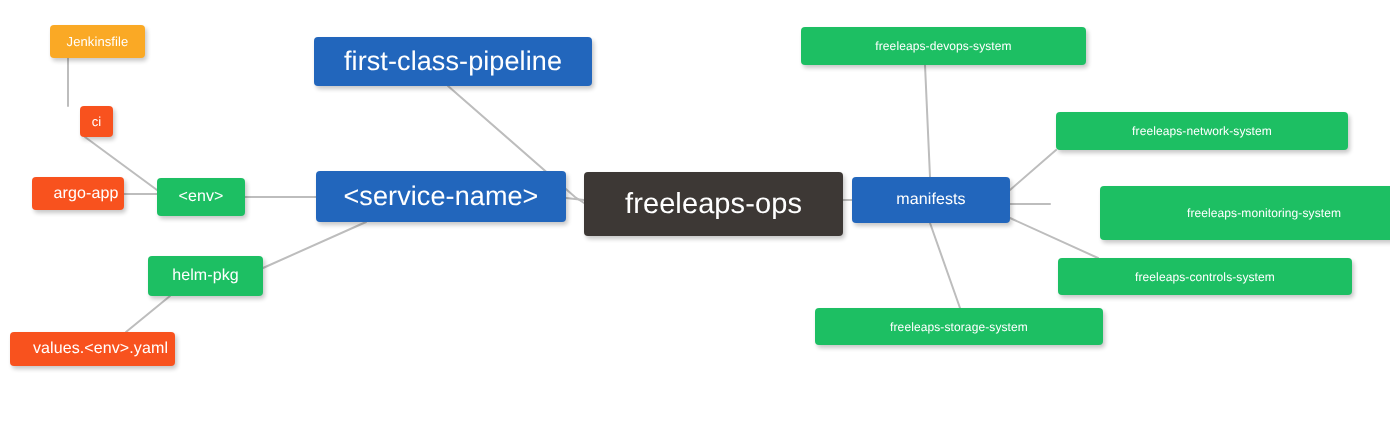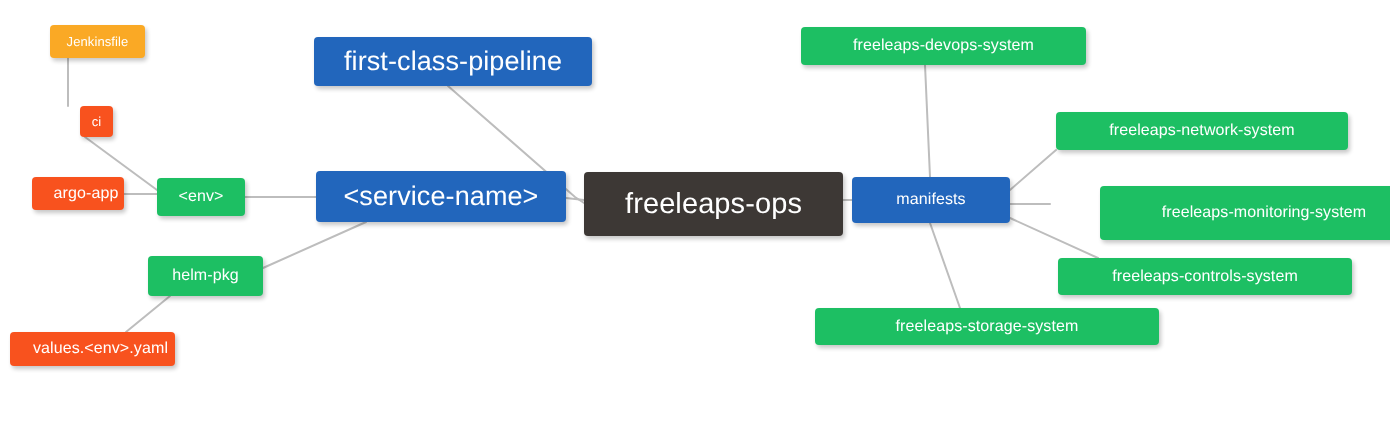--- a/index.html
+++ b/index.html
@@ -51,21 +51,21 @@
     font-size: 31px;
   }
   .node-blue   { background: #2266bc; }
   .node-green  { background: #1dbf63; }
   .node-orange { background: #faa925; }
   .node-red    { background: #f8521e; }
 
   .sz-xl  { font-size: 29px; }
   .sz-lg  { font-size: 27px; }
   .sz-md  { font-size: 16px; }
-  .sz-sm  { font-size: 16px; }
+  .sz-sm  { font-size: 12px; }
   .sz-xs  { font-size: 16px; padding-left: 16px; }
   .sz-xxs { font-size: 13px; margin-left: 28px; }
 </style>
 </head>
 <body>
 
 <div id="canvas">
 
   <svg id="edge-layer" viewBox="0 0 1390 421" width="1390" height="421" aria-hidden="true">
       <path d="M 584 203 L 575 197 L 448 86" class="edge" stroke="#bdbdbd"></path>
@@ -133,17 +133,17 @@
     </div>
 
   <div class="node node-green sz-sm" style="left: 1100px; top: 186px; width: 328px; height: 54px; background: rgb(29, 191, 99);">
       <span>freeleaps-monitoring-system</span>
     </div>
 
   <div class="node node-green sz-sm" style="left: 1058px; top: 258px; width: 294px; height: 37px; background: rgb(29, 191, 99);">
       <span>freeleaps-controls-system</span>
     </div>
 
-  <div class="node node-green sz-sm" style="left: 815px; top: 308px; width: 344px; height: 37px; background: rgb(29, 191, 99);">
+  <div class="node node-green sz-sm" style="left: 815px; top: 308px; width: 288px; height: 37px; background: rgb(29, 191, 99);">
       <span>freeleaps-storage-system</span>
     </div>
 
 </div>
 
 </body></html>

